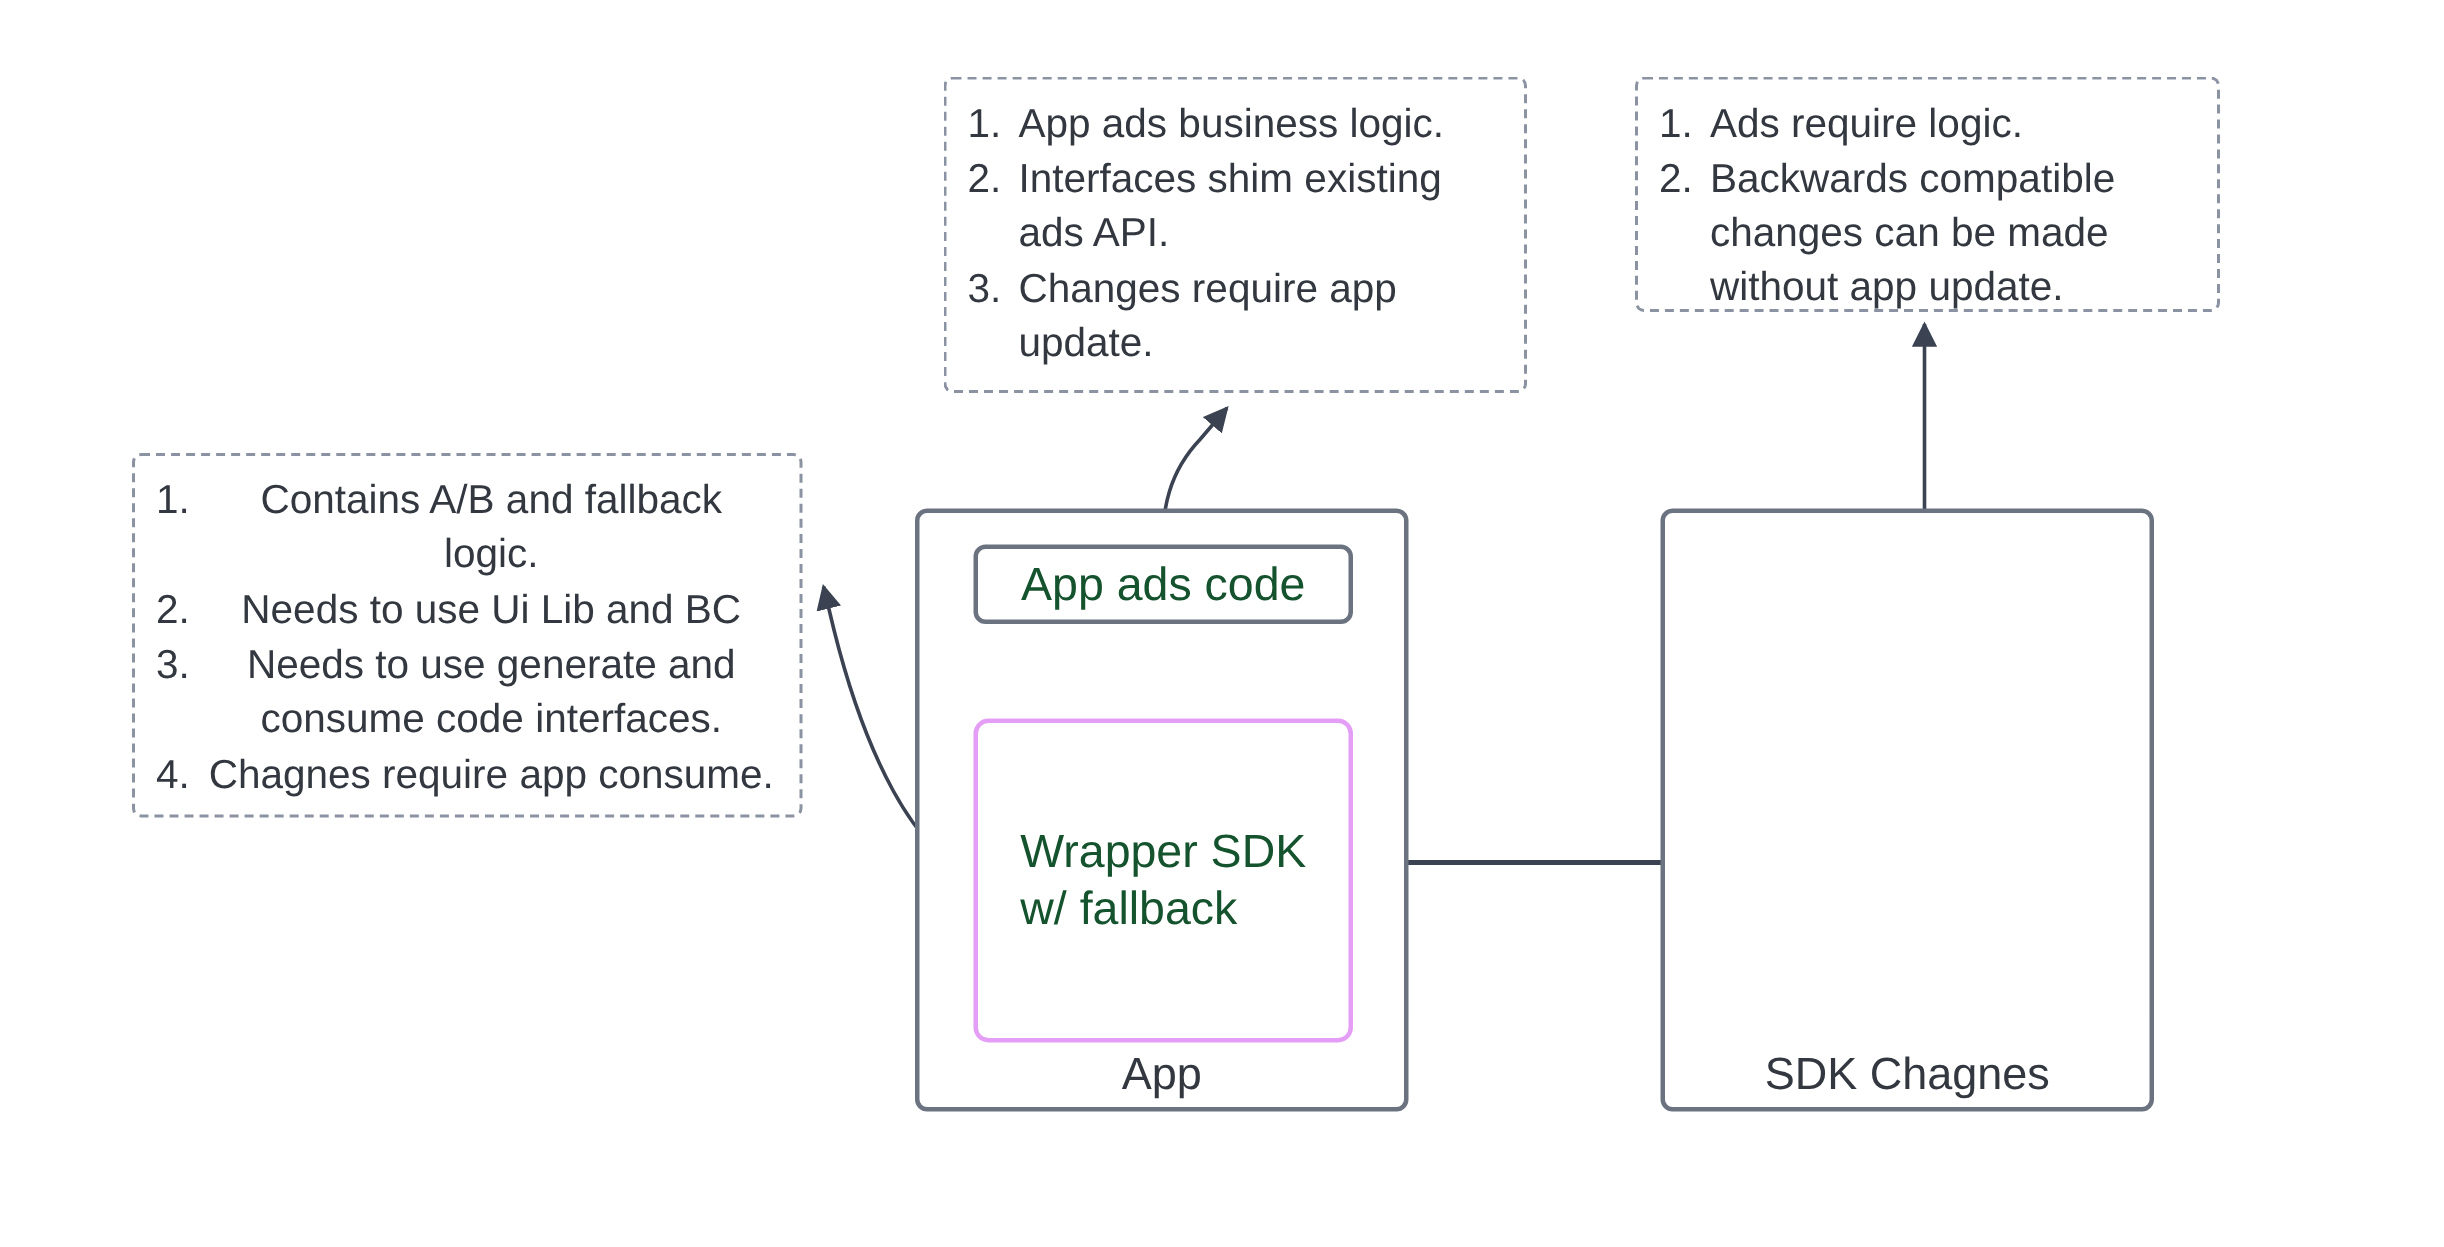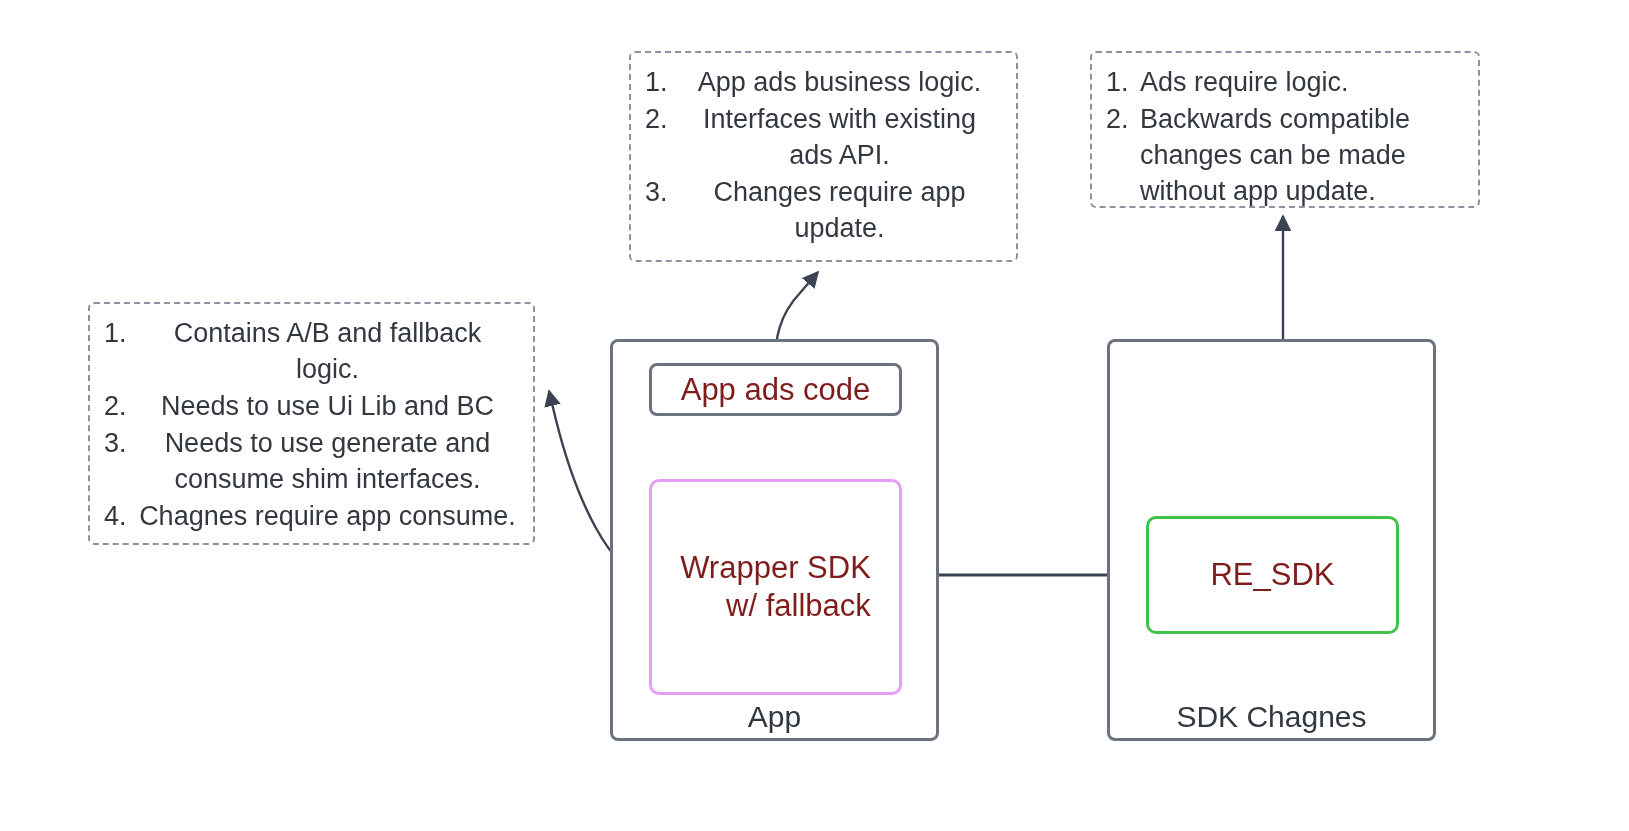--- a/index.html
+++ b/index.html
@@ -51,21 +51,21 @@
     margin: 0 0 1px 0;
     white-space: pre-line;
   }
   .note li::before {
     content: counter(noteitem) ".";
     position: absolute;
     left: 0;
     top: 0;
   }
 
-  #note-app-ads   { left: 629px;  top: 51px;  width: 389px; height: 211px; text-align: center; }
+  #note-app-ads   { left: 629px;  top: 51px;  width: 389px; height: 211px; }
   #note-re-sdk    { left: 1090px; top: 51px;  width: 390px; height: 157px; }
   #note-wrapper   { left: 88px;   top: 302px; width: 447px; height: 243px; text-align: center; }
 
   
   .container {
     position: absolute;
     box-sizing: border-box;
     border: 3px solid #6b7280;
     border-radius: 8px;
     background: #ffffff;
@@ -83,23 +83,23 @@
     color: #333840;
   }
 
   
   .node {
     position: absolute;
     box-sizing: border-box;
     display: flex;
     align-items: center;
     justify-content: center;
-    text-align: right;
+    text-align: left;
     background: #ffffff;
-    color: #7f1d1d;
+    color: #14532d;
     border-radius: 8px;
     white-space: pre-line;
     line-height: 1.22;
   }
   #node-app-ads-code {
     left: 649px; top: 363px; width: 253px; height: 53px;
     border: 3px solid #6b7280;
     font-size: 31px;
   }
   #node-wrapper-sdk {
@@ -137,21 +137,21 @@
     <path d="M 649 580 C 610 572 576 500 556 420 L 549 391" fill="none" stroke="#3b4252" stroke-width="2.4" marker-end="url(#arrowEnd)"></path>
 
     <line x1="908" y1="575" x2="1140" y2="575" stroke="#3b4252" stroke-width="3.2" marker-start="url(#arrowStart)" marker-end="url(#arrowEnd)"></line>
 
     <line x1="1283" y1="516" x2="1283" y2="216" stroke="#3b4252" stroke-width="2.4" marker-end="url(#arrowEnd)"></line>
   </svg>
 
   <div class="note" id="note-app-ads">
     <ol>
       <li>App ads business logic.</li>
-      <li>Interfaces with existing
+      <li>Interfaces shim existing
 ads API.</li>
       <li>Changes require app
 update.</li>
     </ol>
   </div>
 
   <div class="note" id="note-re-sdk">
     <ol>
       <li>Ads require logic.</li>
       <li>Backwards compatible
@@ -159,33 +159,32 @@
 without app update.</li>
     </ol>
   </div>
 
   <div class="note" id="note-wrapper">
     <ol>
       <li>Contains A/B and fallback
 logic.</li>
       <li>Needs to use Ui Lib and BC</li>
       <li>Needs to use generate and
-consume shim interfaces.</li>
+consume code interfaces.</li>
       <li>Chagnes require app consume.</li>
     </ol>
   </div>
 
   <div class="container" id="container-app">
     <div class="container-label">App</div>
   </div>
 
   <div class="container" id="container-sdk-runtime">
     <div class="container-label">SDK Chagnes</div>
   </div>
 
   <div class="node" id="node-app-ads-code">App ads code</div>
 
   <div class="node" id="node-wrapper-sdk">Wrapper SDK
 w/ fallback</div>
 
-  <div class="node" id="node-re-sdk">RE_SDK</div>
 
 </div>
 
 </body></html>

